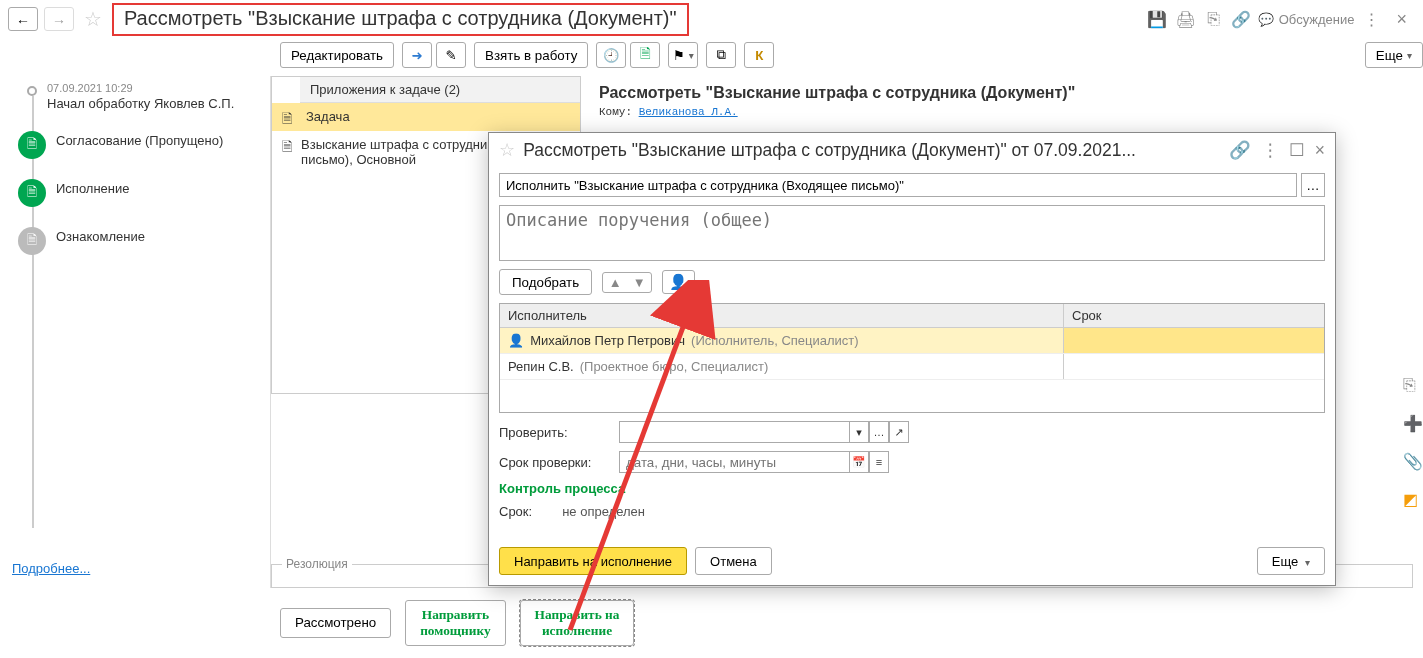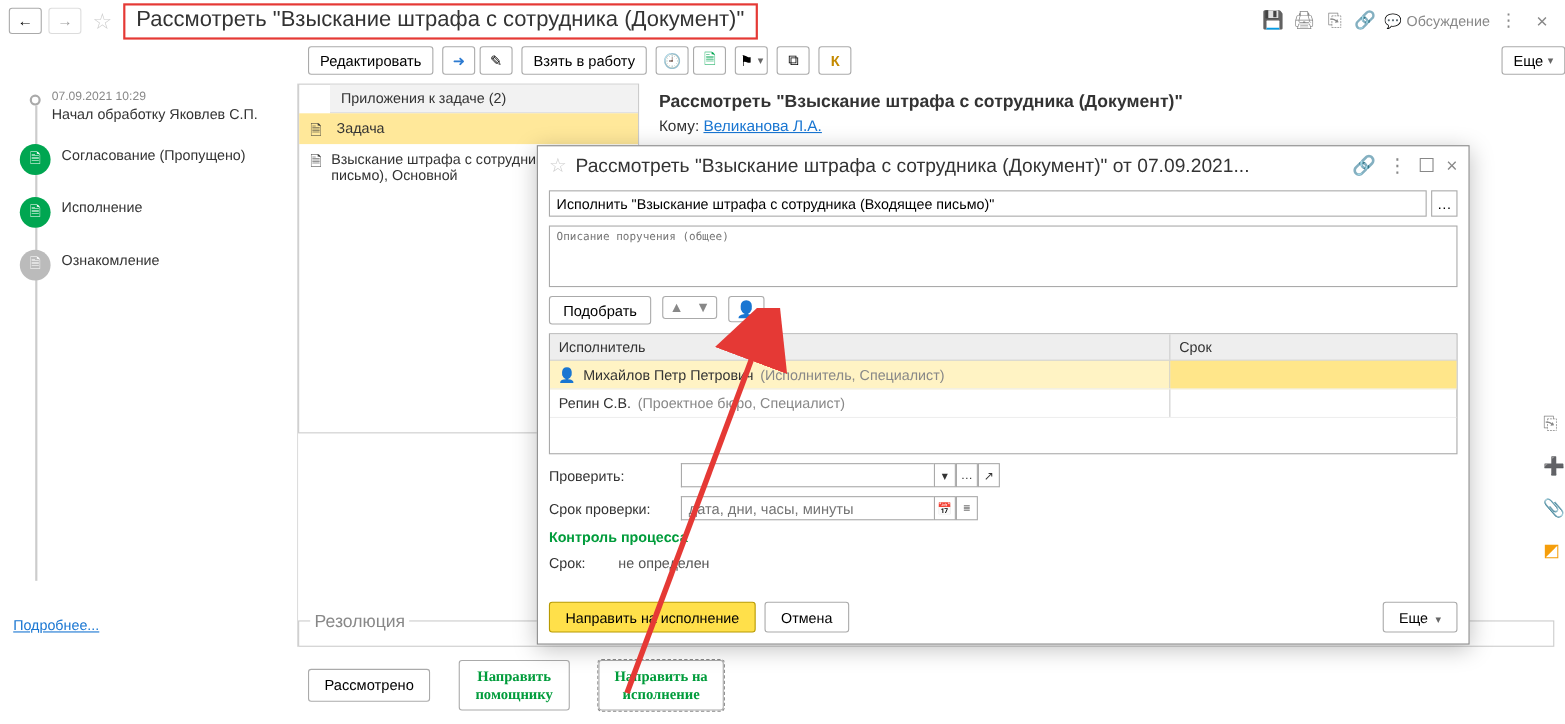--- a/index.html
+++ b/index.html
@@ -43,51 +43,51 @@
 
   
   .main { flex: 1; display: flex; flex-direction: column; border-left: 1px solid #ddd; padding-right: 10px; min-width: 0; }
   .attach-panel { border: 1px solid #ccc; }
   .attach-header { background: #f2f2f2; border-bottom: 1px solid #ddd; padding: 5px 10px; font-size: 13px; margin-left: 28px; }
   .attach-row { display: flex; align-items: flex-start; gap: 8px; padding: 6px 10px; }
   .attach-row.sel { background: #ffe89a; }
   .attach-icon { width: 16px; height: 16px; display: inline-block; }
 
   .res-panel { margin-top: 170px; border: 1px solid #ccc; height: 130px; position: relative; }
-  .res-label { position: absolute; top: -8px; left: 10px; background: #fff; padding: 0 4px; color: #888; font-size: 16px; }
-
-  
-  .actions { display: flex; gap: 26px; padding: 12px 0 12px 280px; align-items: center; }
+  .res-label { position: absolute; top: -8px; left: 10px; background: #fff; padding: 0 4px; color: #888; font-size: 12px; }
+
+  
+  .actions { display: flex; gap: 14px; padding: 12px 0 12px 280px; align-items: center; }
   .abtn { border: 1px solid #aaa; border-radius: 3px; padding: 6px 14px; background: #fff; cursor: pointer; text-align: center; line-height: 1.2; }
   .abtn.green { color: #009c3b; font-weight: 600; font-family: Liberation Serif, serif; }
   .abtn.green.active { outline: 1px dashed #888; }
 
   
   .right-rail { position: absolute; right: 2px; top: 300px; display: flex; flex-direction: column; gap: 20px; align-items: center; }
   .rail-icon { width: 18px; height: 18px; color: #888; font-size: 16px; }
   .rail-icon.green { color: #00a651; }
   .rail-icon.orange { color: #f59e0b; }
 
   
   .task-head { padding: 8px 10px 4px 10px; font-size: 16px; font-weight: 700; }
-  .task-to { padding: 0 10px; font-size: 14px; }
+  .task-to { padding: 0 10px; font-size: 11px; font-family: Liberation Mono, monospace; }
   .task-to a { color: #1976d2; text-decoration: underline; }
 
   
   .modal { position: absolute; left: 488px; top: 132px; width: 848px; height: 454px; background: #fff; border: 1px solid #888; box-shadow: 0 4px 20px rgba(0,0,0,.25); display: flex; flex-direction: column; z-index: 100; }
   .modal-title { display: flex; align-items: center; gap: 8px; padding: 6px 10px; font-size: 17.5px; }
   .modal-title .star2 { color: #ccc; font-size: 18px; }
   .modal-title .mt-text { flex: 1; white-space: nowrap; overflow: hidden; text-overflow: ellipsis; }
   .modal-title .mt-icons { display: flex; gap: 10px; align-items: center; color: #888; }
   .modal-body { padding: 6px 10px 10px 10px; display: flex; flex-direction: column; gap: 8px; flex: 1; }
   .in-row { display: flex; gap: 4px; }
   .in-row input[type=text] { flex: 1; height: 24px; border: 1px solid #aaa; padding: 0 6px; font-size: 13px; }
   .sq-btn { width: 24px; height: 24px; border: 1px solid #aaa; background: #fff; display: flex; align-items: center; justify-content: center; cursor: pointer; }
-  textarea.desc { width: 100%; height: 56px; border: 1px solid #aaa; resize: none; padding: 4px 6px; font-size: 10px; color: #888; }
-  .tool-row { display: flex; gap: 10px; align-items: flex-start; position: relative; }
+  textarea.desc { width: 100%; height: 56px; border: 1px solid #aaa; resize: none; padding: 4px 6px; font-size: 17px; color: #888; }
+  .tool-row { display: flex; gap: 10px; align-items: center; position: relative; }
   .assign-btn { height: 26px; border: 1px solid #aaa; border-radius: 3px; padding: 0 12px; background: #fff; cursor: pointer; }
   .arrow-btns { display: flex; gap: 4px; border: 1px solid #aaa; border-radius: 3px; padding: 2px; }
   .arrow-btns span { width: 20px; text-align: center; color: #888; }
   .person-btn { border: 1px solid #aaa; border-radius: 3px; padding: 2px 6px; cursor: pointer; color: #2d7bd1; font-size: 15px; }
 
   .assignee-table { border: 1px solid #aaa; min-height: 110px; }
   .at-head { display: flex; background: #eee; border-bottom: 1px solid #ccc; }
   .at-head div { padding: 4px 8px; font-size: 13px; }
   .col-exec { flex: 1; border-right: 1px solid #ccc; }
   .col-due { width: 260px; }

